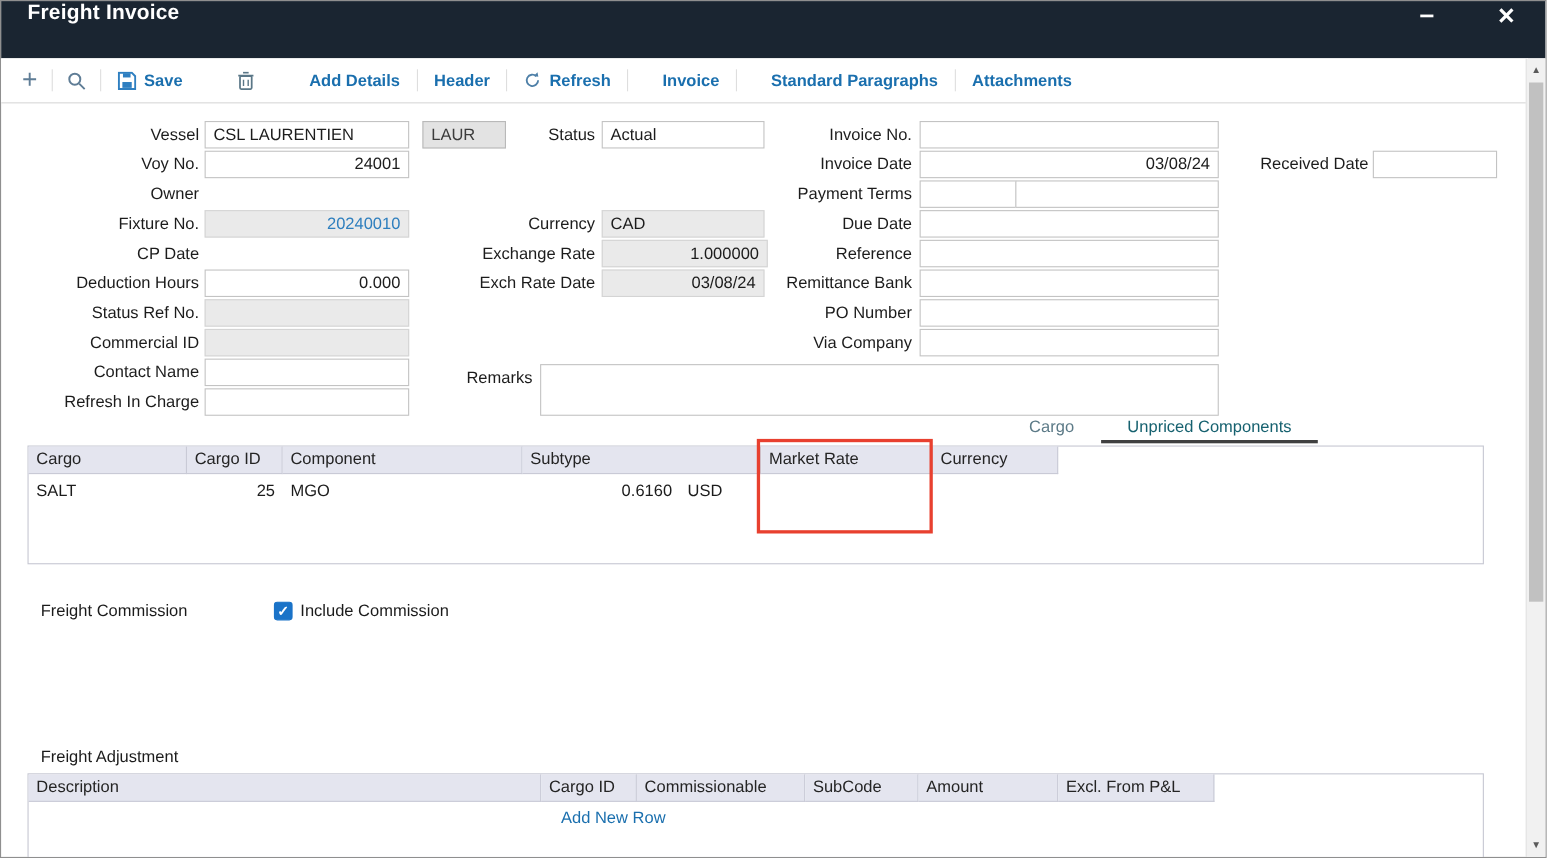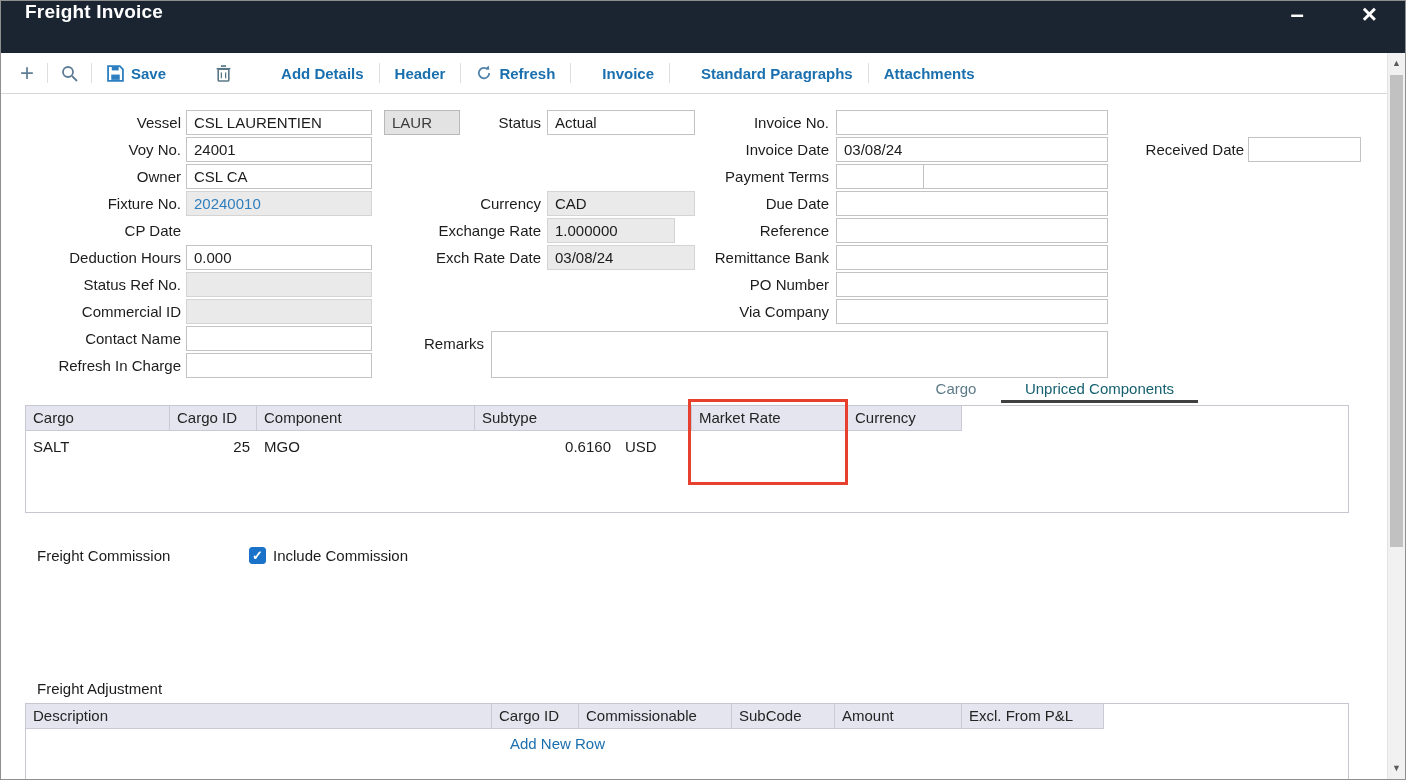--- a/index.html
+++ b/index.html
@@ -18,21 +18,21 @@
   .toolbar{position:absolute;top:52px;left:0;width:1388px;height:41px;border-bottom:1px solid #d8d8d8;display:flex;align-items:center;padding:0 10px;box-sizing:border-box;background:#fff}
   .tb{display:flex;align-items:center;gap:7px;padding:0 11px;color:#1a6fae;font-size:15px;font-weight:700;cursor:pointer;white-space:nowrap}
   .tb.icon-only{padding:0 9px}
   .tb-sep{width:1px;height:20px;background:#dedede;margin:0 4px}
   .plus{color:#5f7d96;font-size:24px;font-weight:400;line-height:1}
 
   
   .lbl{position:absolute;height:25px;line-height:25px;font-size:15px;color:#1c1c1c;text-align:right;white-space:nowrap}
   .fld{position:absolute;height:25px;line-height:23px;font-size:15px;color:#1c1c1c;background:#fff;border:1px solid #c3c3c3;padding:0 7px;box-sizing:border-box;white-space:nowrap;overflow:hidden}
   .fld.ro{background:#eaeaea;border-color:#d4d4d4}
-  .fld.num{}
+  .fld.num{text-align:right}
   .fld.link{color:#2f7fbe}
   .fld.code{background:#e3e3e3;border-color:#b9b9b9;color:#3c3c3c}
   .fld.remarks{height:47px}
 
   
   .tab{position:absolute;top:376px;height:23px;line-height:23px;font-size:15px;text-align:center;cursor:pointer;box-sizing:content-box}
   .tab.inactive{color:#5c7a87}
   .tab.active{color:#16616f;font-weight:400;border-bottom:3px solid #404040}
 
   
@@ -125,21 +125,20 @@
   </div>
 
   <div class="lbl" style="left:20px;top:109px;width:160px">Vessel</div>
   <div class="fld" style="left:185px;top:109px;width:186px">CSL LAURENTIEN</div>
   <div class="fld code" style="left:383px;top:109px;width:76px">LAUR</div>
 
   <div class="lbl" style="left:20px;top:136px;width:160px">Voy No.</div>
   <div class="fld num" style="left:185px;top:136px;width:186px">24001</div>
 
   <div class="lbl" style="left:20px;top:163px;width:160px">Owner</div>
-  <div class="fld" style="left:185px;top:163px;width:186px">CSL CA</div>
 
   <div class="lbl" style="left:20px;top:190px;width:160px">Fixture No.</div>
   <div class="fld ro num link" style="left:185px;top:190px;width:186px">20240010</div>
 
   <div class="lbl" style="left:20px;top:217px;width:160px">CP Date</div>
 
   <div class="lbl" style="left:20px;top:244px;width:160px">Deduction Hours</div>
   <div class="fld num" style="left:185px;top:244px;width:186px">0.000</div>
 
   <div class="lbl" style="left:20px;top:271px;width:160px">Status Ref No.</div>
@@ -154,21 +153,21 @@
   <div class="lbl" style="left:20px;top:352px;width:160px">Refresh In Charge</div>
   <div class="fld" style="left:185px;top:352px;width:186px"></div>
 
   <div class="lbl" style="left:400px;top:109px;width:140px">Status</div>
   <div class="fld" style="left:546px;top:109px;width:148px">Actual</div>
 
   <div class="lbl" style="left:400px;top:190px;width:140px">Currency</div>
   <div class="fld ro" style="left:546px;top:190px;width:148px">CAD</div>
 
   <div class="lbl" style="left:400px;top:217px;width:140px">Exchange Rate</div>
-  <div class="fld ro num" style="left:546px;top:217px;width:128px">1.000000</div>
+  <div class="fld ro num" style="left:546px;top:217px;width:151px">1.000000</div>
 
   <div class="lbl" style="left:400px;top:244px;width:140px">Exch Rate Date</div>
   <div class="fld ro num" style="left:546px;top:244px;width:148px">03/08/24</div>
 
   <div class="lbl" style="left:343px;top:330px;width:140px">Remarks</div>
   <div class="fld remarks" style="left:490px;top:330px;width:617px"></div>
 
   <div class="lbl" style="left:668px;top:109px;width:160px">Invoice No.</div>
   <div class="fld" style="left:835px;top:109px;width:272px"></div>
 

